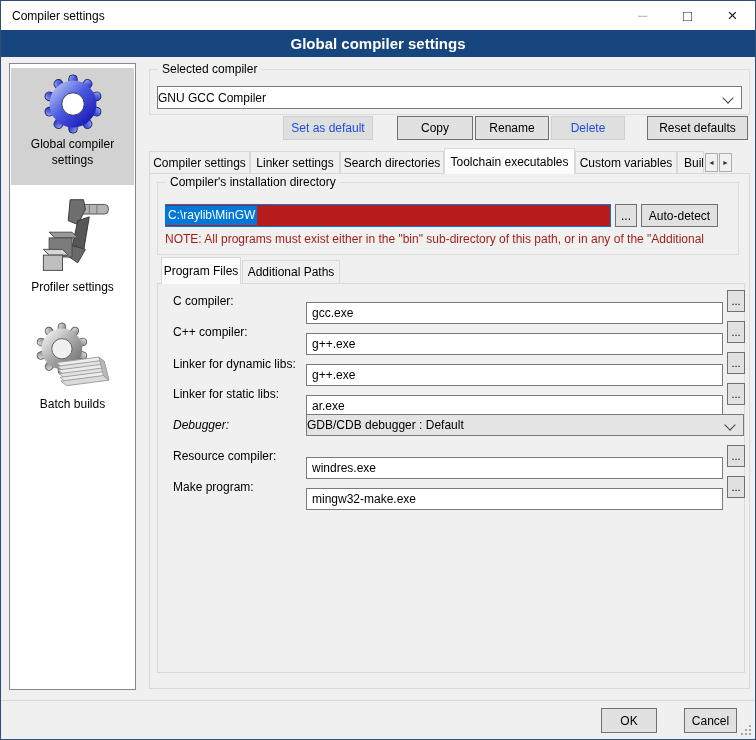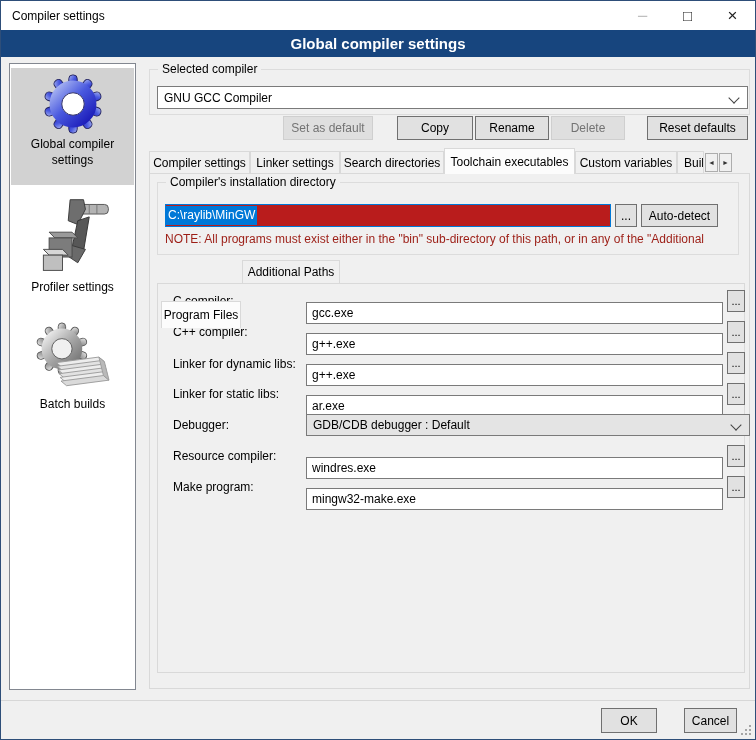--- a/index.html
+++ b/index.html
@@ -15,31 +15,31 @@
   
   .sidebar{position:absolute;left:8px;top:62px;width:125px;height:625px;background:#fff;border:1px solid #828790;}
   .side-item{position:absolute;left:1px;width:123px;text-align:center;cursor:default;}
   .side-item.selected{background:#D2D2D2;}
   .side-label{font-size:12px;line-height:16px;padding:2px 6px 6px;}
   .side-icon{display:block;margin:6px auto 0;}
   
   .gbox{position:absolute;border:1px solid #DCDCDC;background:transparent;}
   .gbox .legend{position:absolute;top:-8px;left:8px;background:#F0F0F0;padding:0 4px;font-size:12px;}
   
-  .combo{position:absolute;background:#fff;border:1px solid #7A7A7A;display:flex;align-items:center;padding-left:6px;}
+  .combo{position:absolute;background:#fff;border:1px solid #7A7A7A;display:flex;align-items:center;}
   .combo.gray{background:#E4E4E4;}
   .chev{position:absolute;right:9px;top:7px;width:7px;height:7px;border-right:1.6px solid #444;border-bottom:1.6px solid #444;transform:rotate(45deg);}
   
   .btn{position:absolute;background:#E1E1E1;border:1px solid #707070;font-size:12px;font-family:"Liberation Sans",sans-serif;display:flex;align-items:center;justify-content:center;padding:0;color:#000;}
-  .btn.disabled{background:#DFDFDF;border:1px solid #CFCFCF;color:#737373;}
+  .btn.disabled{background:#DFDFDF;border:1px solid #CFCFCF;color:#1d4ed8;}
   
   .tab{position:absolute;height:22px;top:150px;background:#F0F0F0;border:1px solid #D9D9D9;border-bottom:none;display:flex;align-items:center;justify-content:center;font-size:12px;white-space:nowrap;overflow:hidden;box-sizing:border-box;}
   .tab.active{top:147px;height:26px;background:#FCFCFC;z-index:3;}
   .tab2{position:absolute;height:22px;background:#F0F0F0;border:1px solid #D9D9D9;border-bottom:none;display:flex;align-items:center;justify-content:center;font-size:12px;white-space:nowrap;box-sizing:border-box;}
-  .tab2.active{background:#FCFCFC;z-index:3;margin-top:44px;}
+  .tab2.active{background:#FCFCFC;z-index:3;}
   .tabarrow{position:absolute;top:152px;width:13px;height:19px;background:#F0F0F0;border:1px solid #ADADAD;display:flex;align-items:center;justify-content:center;font-size:7px;color:#333;padding:0;}
   .panel{position:absolute;border:1px solid #D9D9D9;background:#F0F0F0;box-sizing:border-box;}
   
   .pathbox{position:absolute;background:#b91c1c;border:1px solid #0078D7;display:flex;align-items:center;box-sizing:border-box;}
   .selhl{background:#0078D7;color:#fff;padding:2px 2px 3px 2px;font-size:12px;white-space:nowrap;}
   .note{position:absolute;font-size:12px;white-space:nowrap;overflow:hidden;}
   
   .flabel{position:absolute;left:172px;font-size:12px;line-height:22px;}
   .finput{position:absolute;left:305px;width:417px;height:22px;background:#fff;border:1px solid #7A7A7A;box-sizing:border-box;font-size:12px;font-family:"Liberation Sans",sans-serif;padding:0 5px;color:#000;margin-top:12px;}
   .dots{position:absolute;left:726px;width:18px;height:22px;font-size:11px;letter-spacing:0;}
@@ -192,21 +192,21 @@
   <button class="btn dots" style="top:320px;">...</button>
 
   <span class="flabel" style="top:352px;">Linker for dynamic libs:</span>
   <input class="finput" style="top: 351px;" value="g++.exe">
   <button class="btn dots" style="top:351px;">...</button>
 
   <span class="flabel" style="top:382px;">Linker for static libs:</span>
   <input class="finput" style="top: 382px;" value="ar.exe">
   <button class="btn dots" style="top:382px;">...</button>
 
-  <span class="flabel" style="top:413px;">Debugger:</span>
+  <span class="flabel" style="top:413px;font-style:italic;">Debugger:</span>
   <div class="combo gray" style="left:305px;top:413px;width:436px;height:20px;">
     <span>GDB/CDB debugger : Default</span>
     <i class="chev" style="top:6px;"></i>
   </div>
 
   <span class="flabel" style="top:444px;">Resource compiler:</span>
   <input class="finput" style="top: 444px;" value="windres.exe">
   <button class="btn dots" style="top:444px;">...</button>
 
   <span class="flabel" style="top:475px;">Make program:</span>

